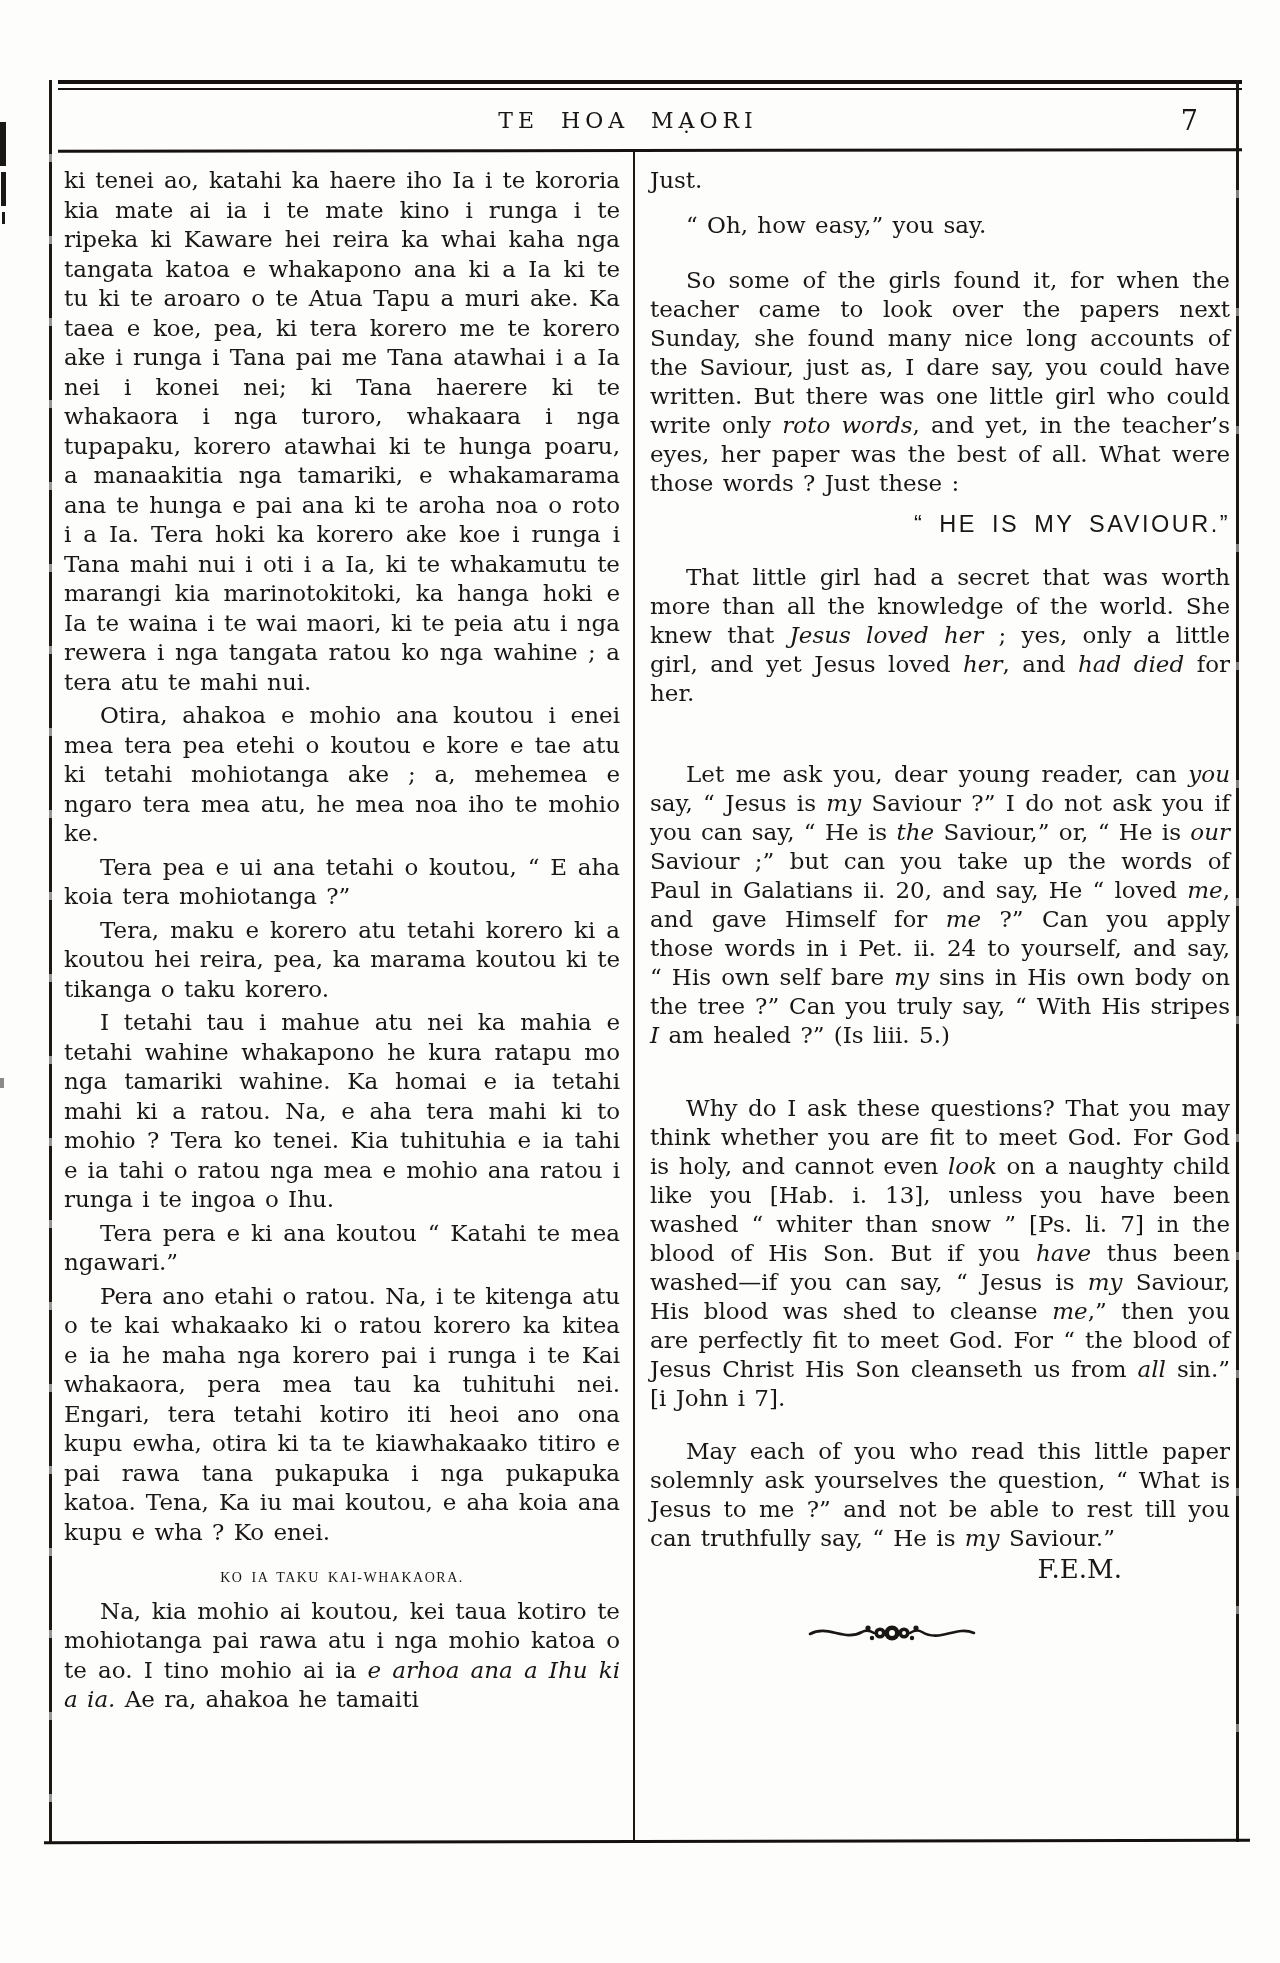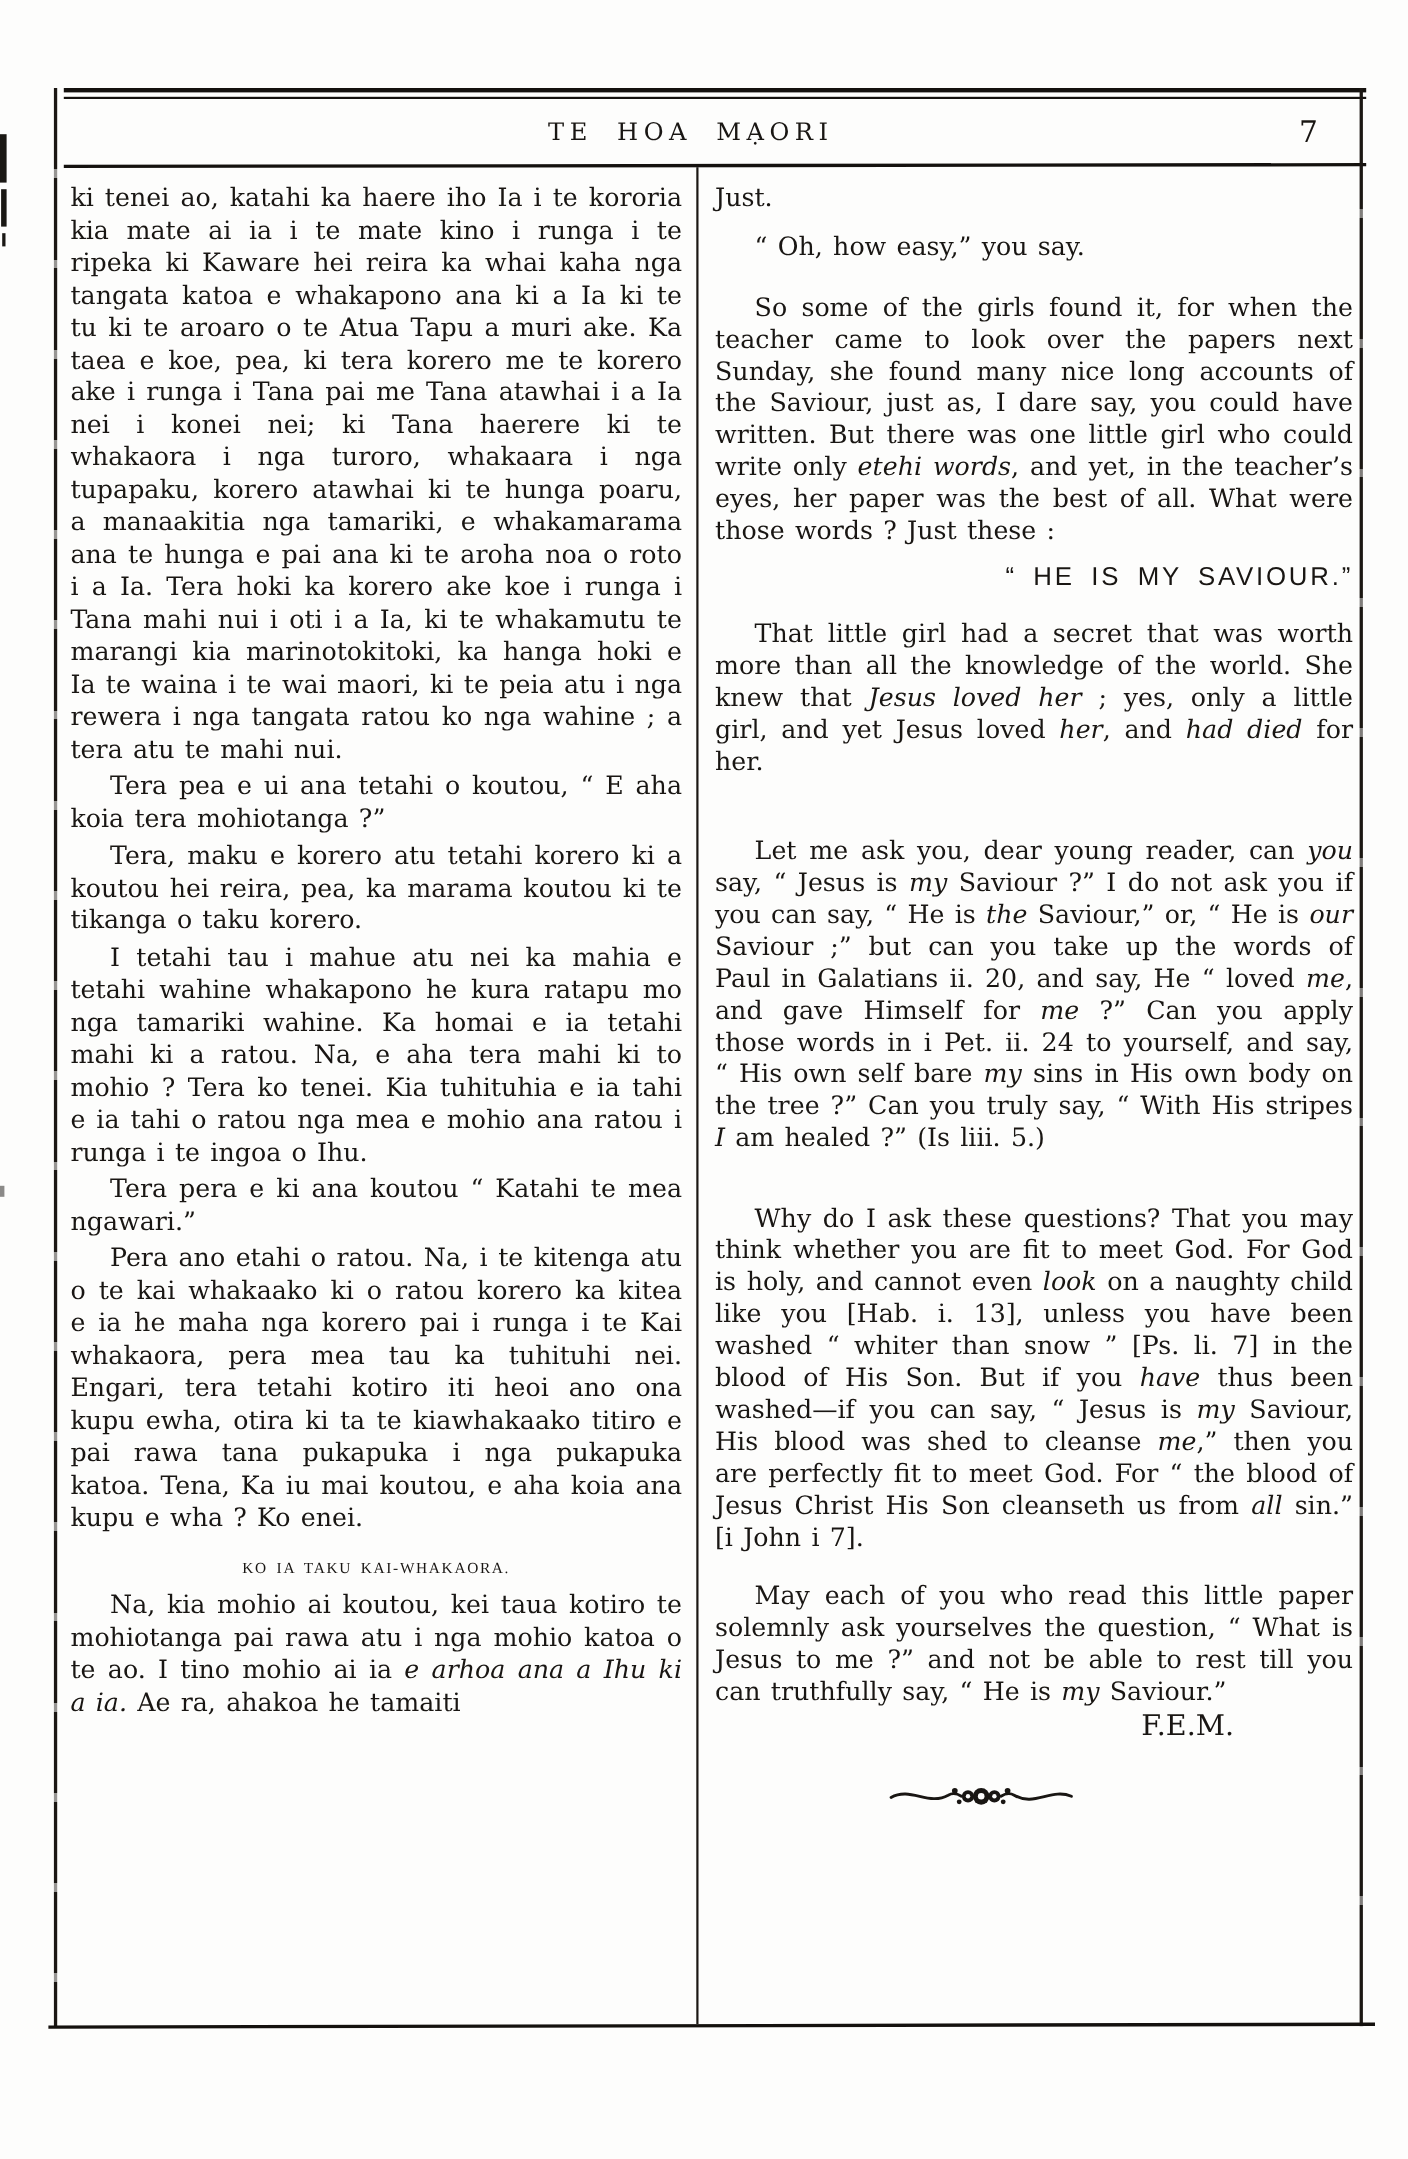--- a/index.html
+++ b/index.html
@@ -85,33 +85,34 @@
   </div>
 
   <div class="rule-header"></div>
 
   <div class="border-left"></div>
   <div class="border-right"></div>
   <div class="col-rule"></div>
 
   <div class="col col-left">
     <p class="noindent">ki tenei ao, katahi ka haere iho Ia i te kororia kia mate ai ia i te mate kino i runga i te ripeka ki Kaware hei reira ka whai kaha nga tangata katoa e whakapono ana ki a Ia ki te tu ki te aroaro o te Atua Tapu a muri ake.  Ka taea e koe, pea, ki tera korero me te korero ake i runga i Tana pai me Tana atawhai i a Ia nei i konei nei; ki Tana haerere ki te whakaora i nga turoro, whakaara i nga tupapaku, korero atawhai ki te hunga poaru, a manaakitia nga tamariki, e whakamarama ana te hunga e pai ana ki te aroha noa o roto i a Ia.  Tera hoki ka korero ake koe i runga i Tana mahi nui i oti i a Ia, ki te whakamutu te marangi kia marinotokitoki, ka hanga hoki e Ia te waina i te wai maori, ki te peia atu i nga rewera i nga tangata ratou ko nga wahine ;  a tera atu te mahi nui.</p>
+    <p>Otira, ahakoa e mohio ana koutou i enei mea tera pea etehi o koutou e kore e tae atu ki tetahi mohiotanga ake ;  a, mehemea e ngaro tera mea atu, he mea noa iho te mohio ke.</p>
     <p>Tera pea e ui ana tetahi o koutou, “ E aha koia tera mohiotanga ?”</p>
     <p>Tera, maku e korero atu tetahi korero ki a koutou hei reira, pea, ka marama koutou ki te tikanga o taku korero.</p>
     <p>I tetahi tau i mahue atu nei ka mahia e tetahi wahine whakapono he kura ratapu mo nga tamariki wahine.  Ka homai e ia tetahi mahi ki a ratou.  Na, e aha tera mahi ki to mohio ?  Tera ko tenei.  Kia tuhituhia e ia tahi e ia tahi o ratou nga mea e mohio ana ratou i runga i te ingoa o Ihu.</p>
     <p>Tera pera e ki ana koutou “ Katahi te mea ngawari.”</p>
     <p>Pera ano etahi o ratou.  Na, i te kitenga atu o te kai whakaako ki o ratou korero ka kitea e ia he maha nga korero pai i runga i te Kai whakaora, pera mea tau ka tuhituhi nei.  Engari, tera tetahi kotiro iti heoi ano ona kupu ewha, otira ki ta te kiawhakaako titiro e pai rawa tana pukapuka i nga pukapuka katoa.  Tena, Ka iu mai koutou, e aha koia ana kupu e wha ?  Ko enei.</p>
     <h3 class="subhead">KO IA TAKU KAI-WHAKAORA.</h3>
     <p>Na, kia mohio ai koutou, kei taua kotiro te mohiotanga pai rawa atu i nga mohio katoa o te ao.  I tino mohio ai ia <i>e arhoa ana a Ihu ki a ia.</i>  Ae ra, ahakoa he tamaiti</p>
   </div>
 
   <div class="col col-right">
     <p class="noindent g1">Just.</p>
     <p class="g2">“ Oh, how easy,” you say.</p>
-    <p class="g3">So some of the girls found it, for when the teacher came to look over the papers next Sunday, she found many nice long accounts of the Saviour, just as, I dare say, you could have written.  But there was one little girl who could write only <i>etehi words</i>, and yet, in the teacher’s eyes, her paper was the best of all.  What were those words ? Just these :</p>
+    <p class="g3">So some of the girls found it, for when the teacher came to look over the papers next Sunday, she found many nice long accounts of the Saviour, just as, I dare say, you could have written.  But there was one little girl who could write only <i>roto words</i>, and yet, in the teacher’s eyes, her paper was the best of all.  What were those words ? Just these :</p>
     <div class="motto">“ HE IS MY SAVIOUR.”</div>
     <p class="g4">That little girl had a secret that was worth more than all the knowledge of the world.  She knew that <i>Jesus loved her</i> ;  yes, only a little girl, and yet Jesus loved <i>her</i>, and <i>had died</i> for her.</p>
     <p class="g5">Let me ask you, dear young reader, can <i>you</i> say, “ Jesus is <i>my</i> Saviour ?”   I do not ask you if you can say, “ He is <i>the</i> Saviour,” or, “ He is <i>our</i> Saviour ;”   but can you take up the words of Paul in Galatians ii. 20, and say, He “ loved <i>me</i>, and gave Himself for <i>me</i> ?”  Can you apply those words in i Pet. ii. 24 to yourself, and say, “ His own self bare <i>my</i> sins in His own body on the tree ?” Can you truly say, “ With His stripes <i>I</i> am healed ?”  (Is liii. 5.)</p>
     <p class="g6">Why do I ask these questions?  That you may think whether you are fit to meet God. For God is holy, and cannot even <i>look</i> on a naughty child like you [Hab. i. 13], unless you have been washed “ whiter than snow ” [Ps. li. 7] in the blood of His Son.  But if you <i>have</i> thus been washed—if you can say, “ Jesus is <i>my</i> Saviour, His blood was shed to cleanse <i>me</i>,” then you are perfectly fit to meet God.  For “ the blood of Jesus Christ His Son cleanseth us from <i>all</i> sin.”  [i John i 7].</p>
     <p class="g7">May each of you who read this little paper solemnly ask yourselves the question, “ What is Jesus to me ?”   and not be able to rest till you can truthfully say, “ He is <i>my</i> Saviour.”</p>
     <p class="signature">F.E.M.</p>
     <div class="flourish">
       <svg width="172" height="30" viewBox="0 0 172 30">
         <path d="M4 16 C 22 6, 38 24, 56 14 C 61 11, 65 13, 68 15" fill="none" stroke="#191613" stroke-width="2.6" stroke-linecap="round"></path>
         <path d="M168 15 C 150 7, 134 25, 116 14 C 111 11, 107 13, 104 15" fill="none" stroke="#191613" stroke-width="2.6" stroke-linecap="round"></path>

